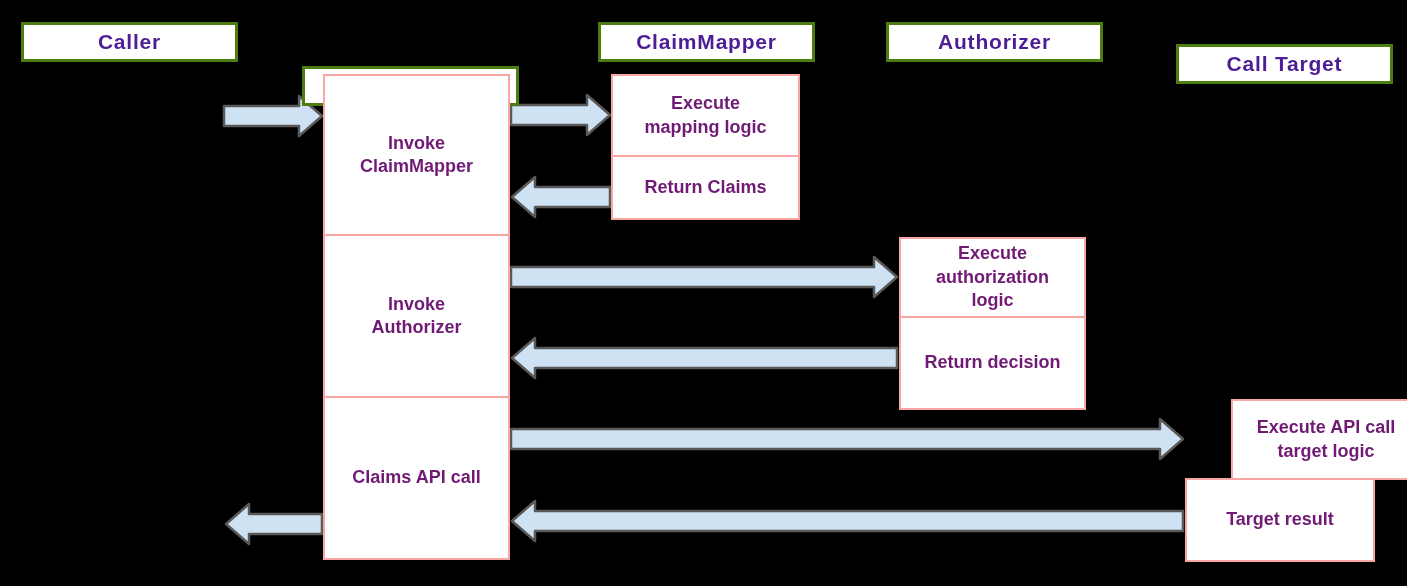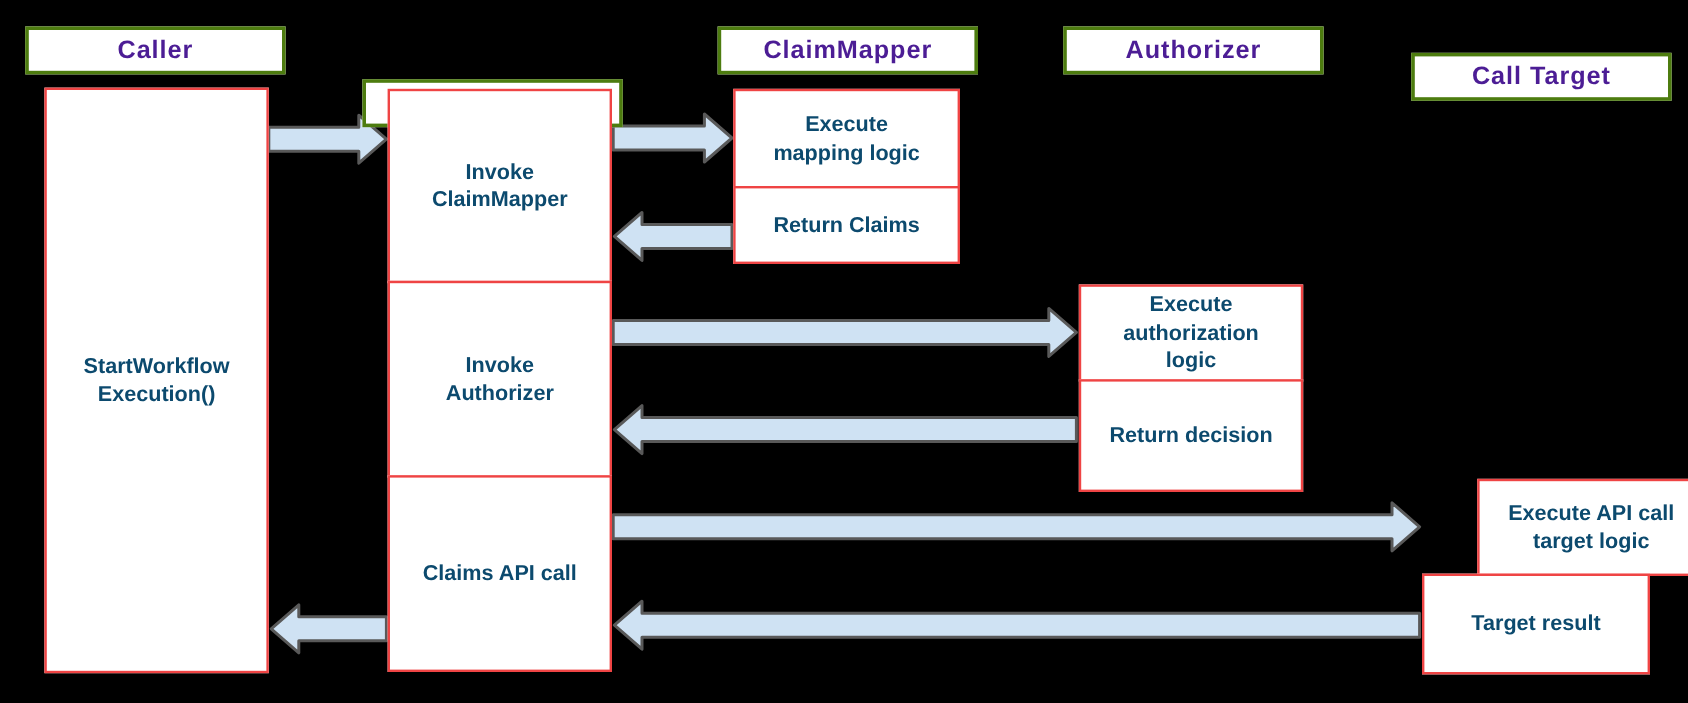--- a/index.html
+++ b/index.html
@@ -33,29 +33,29 @@
     font-size:21px;
     letter-spacing:0.8px;
     color:#4c1d95;
     white-space:pre-line;
     font-weight:bold;
   }
   .box{
     position:absolute;
     box-sizing:border-box;
     background:#fff;
-    border:2px solid #ef4444;
+    border:2px solid #fca5a5;
     display:flex;
     align-items:center;
     justify-content:center;
     text-align:center;
     font-weight:bold;
     font-size:18px;
     line-height:1.3;
-    color:#0c4a6e;
+    color:#701a75;
     white-space:pre-line;
   }
   
   #hdr-caller{left:21px;width:217px;}
   #hdr-frontend{left:302px;width:217px;margin-top:44px;}
   #hdr-claimmapper{left:598px;width:217px;}
   #hdr-authorizer{left:886px;width:217px;}
   #hdr-calltarget{left:1176px;width:217px;margin-top:22px;}
   
   #box-caller{left:37px;top:73px;width:187px;height:488px;}
@@ -84,22 +84,20 @@
       <polygon points="1183,511 535,511 535,501 512,521 535,541 535,531 1183,531" fill="#cfe2f3" stroke="#595959" stroke-width="2.5" stroke-linejoin="round"></polygon>
       <polygon points="322,514 249,514 249,504 226,524 249,544 249,534 322,534" fill="#cfe2f3" stroke="#595959" stroke-width="2.5" stroke-linejoin="round"></polygon>
     </svg>
 
   <div class="hdr" id="hdr-caller">Caller</div>
   <div class="hdr" id="hdr-frontend">Frontend</div>
   <div class="hdr" id="hdr-claimmapper">ClaimMapper</div>
   <div class="hdr" id="hdr-authorizer">Authorizer</div>
   <div class="hdr" id="hdr-calltarget">Call Target</div>
 
-  <div class="box" id="box-caller">StartWorkflow
-Execution()</div>
 
   <div class="box" id="box-fe1">Invoke
 ClaimMapper</div>
   <div class="box" id="box-fe2">Invoke
 Authorizer</div>
   <div class="box" id="box-fe3">Claims API call</div>
 
   <div class="box" id="box-cm1">Execute
 mapping logic</div>
   <div class="box" id="box-cm2">Return Claims</div>

